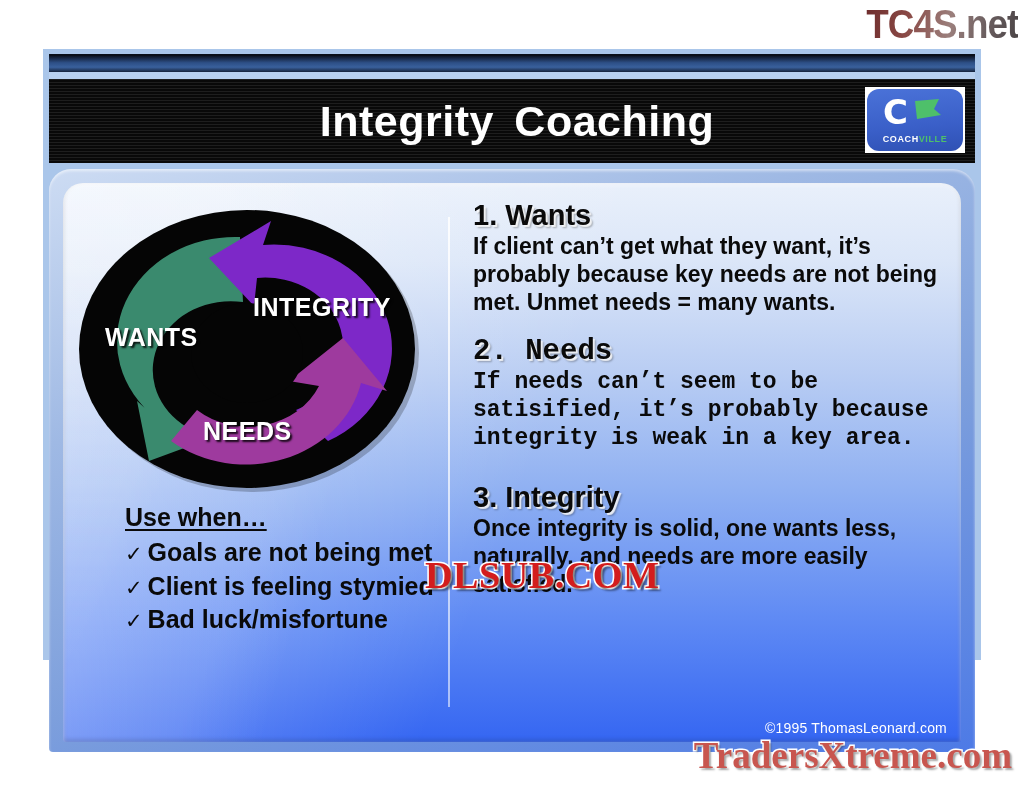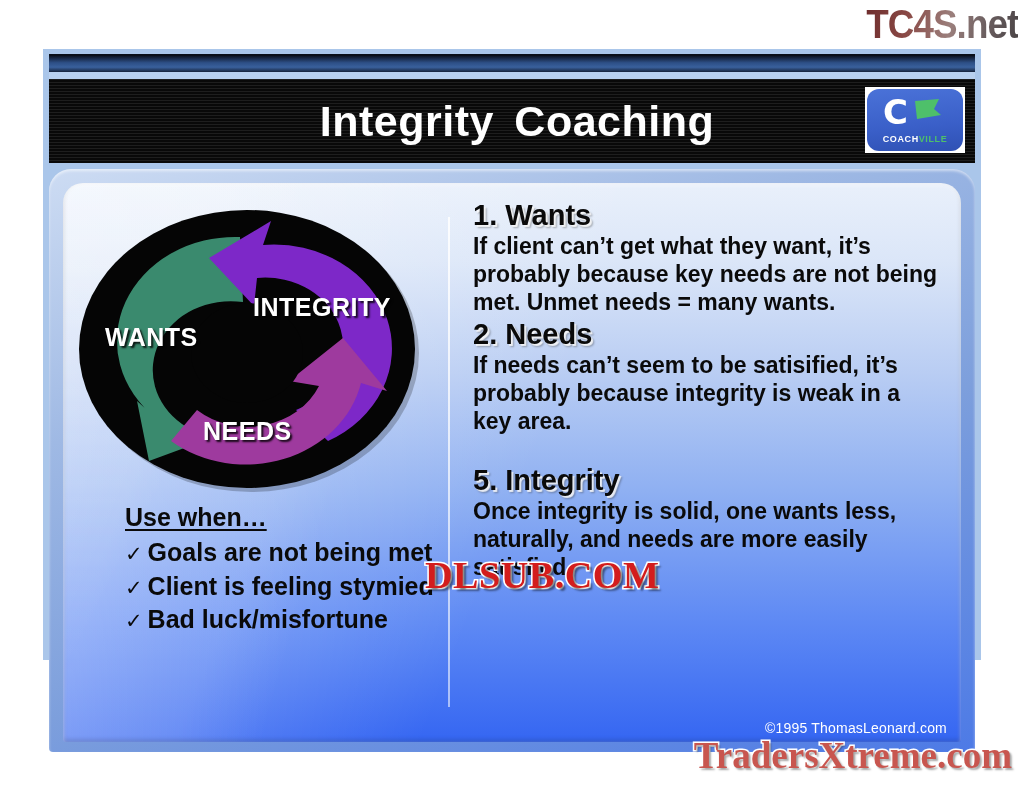--- a/index.html
+++ b/index.html
@@ -224,21 +224,21 @@
     font-weight: bold;
     text-shadow: 2px 2px 1px rgba(255,255,255,0.85),
                  3px 3px 2px rgba(0,0,0,0.30);
     margin-bottom: 1px;
   }
   .sec-body {
     font-size: 23px;
     font-weight: bold;
     line-height: 1.21;
   }
-  #sec-needs { margin-top: 2px; }
+  #sec-needs { margin-top: 19px; font-family: Liberation Mono, monospace; }
   #sec-integrity { margin-top: 28px; }
 
   
   #copyright {
     position: absolute;
     right: 14px;
     bottom: 6px;
     color: #ffffff;
     font-size: 14px;
     letter-spacing: 0.2px;
@@ -353,21 +353,21 @@
       <div id="right-col">
         <div>
           <div class="sec-head">1. Wants</div>
           <div class="sec-body">If client can’t get what they want, it’s probably because key needs are not being met.  Unmet needs = many wants.</div>
         </div>
         <div id="sec-needs">
           <div class="sec-head">2. Needs</div>
           <div class="sec-body">If needs can’t seem to be satisified, it’s probably because integrity is weak in a key area.</div>
         </div>
         <div id="sec-integrity">
-          <div class="sec-head">5. Integrity</div>
+          <div class="sec-head">3. Integrity</div>
           <div class="sec-body">Once integrity is solid, one wants less, naturally, and needs are more easily satisfied.</div>
         </div>
       </div>
 
       <div id="copyright">©1995 ThomasLeonard.com</div>
 
       <div id="dlsub">DLSUB.COM</div>
     </div>
   </div>
 </div>

